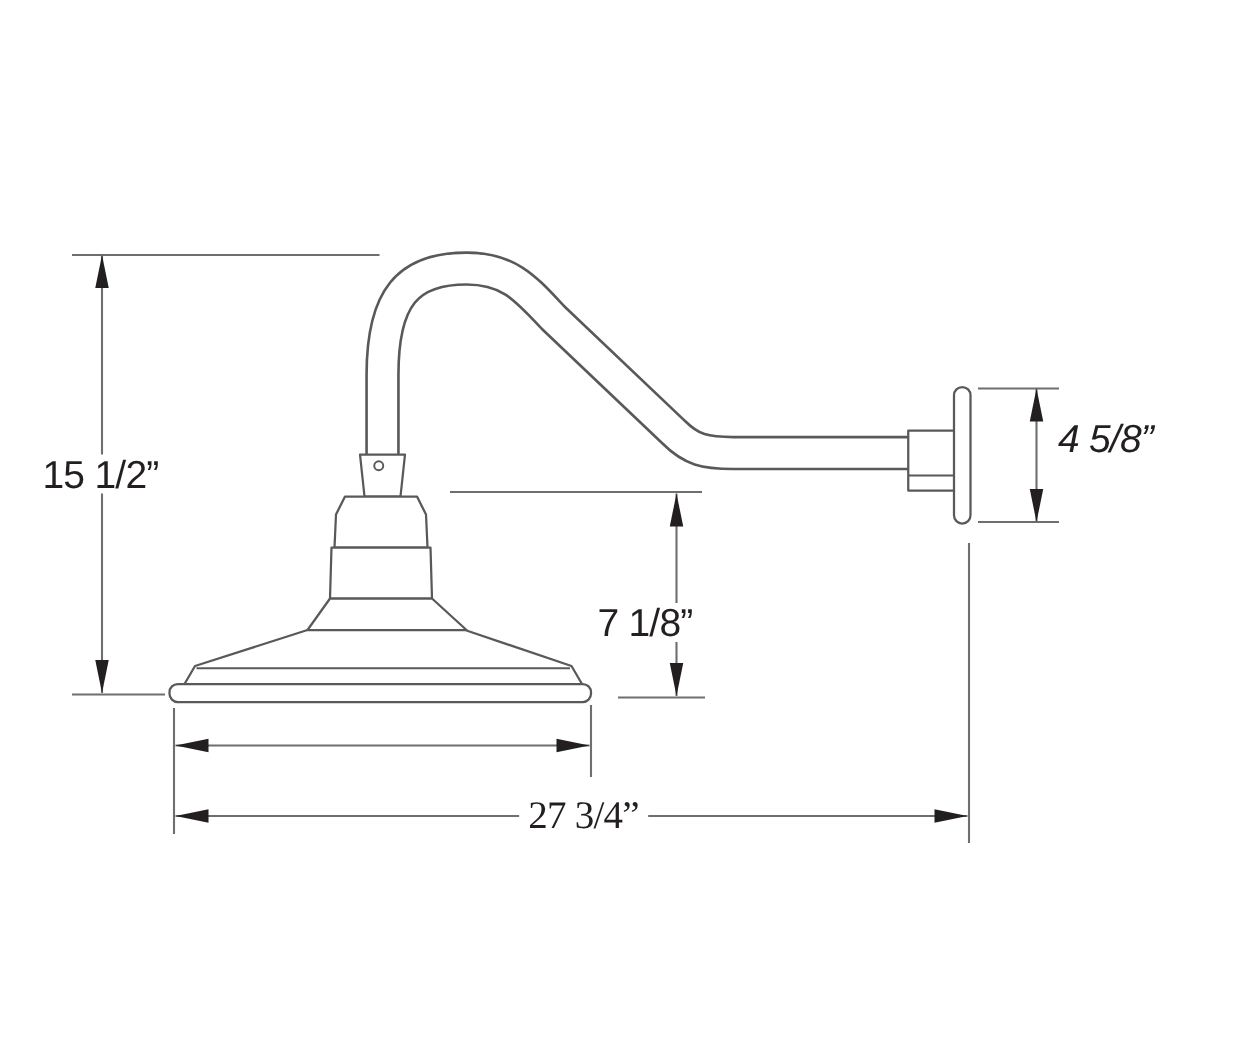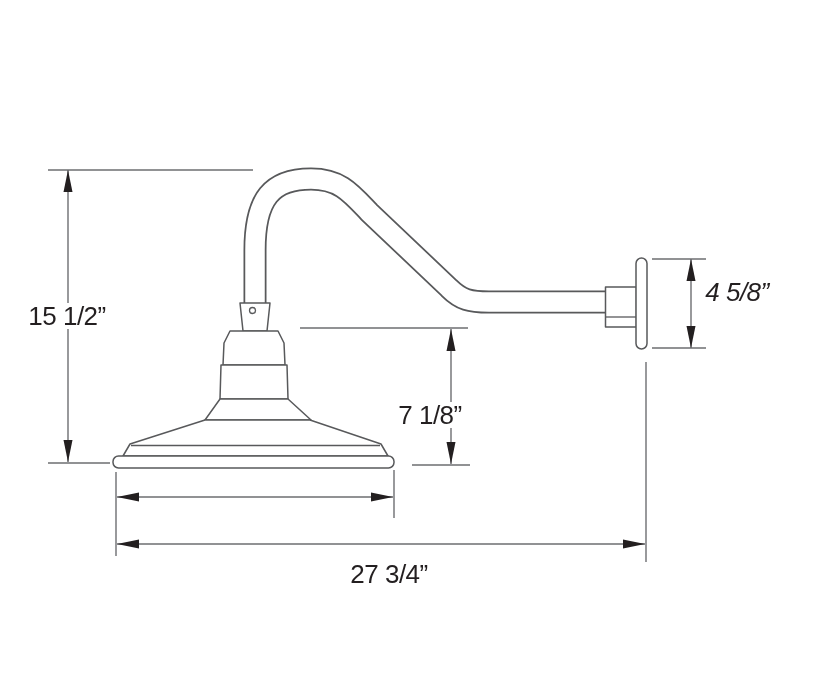--- a/index.html
+++ b/index.html
@@ -97,14 +97,14 @@
     </g>
   </svg>
 
   <div class="dim-label" style="left:67px;  top:316px;">15 1/2”</div>
 
   <div class="dim-label" style="left:430px; top:400px;margin-top:15px;">7 1/8”</div>
 
   <div class="dim-label" style="left:737px; top:292px;font-style:italic;">4 5/8”</div>
 
 
-  <div class="dim-label" style="left:389px; top:574px;">27 3/4”</div>
+  <div class="dim-label" style="left:389px; top:544px;font-family:Liberation Serif, serif;">27 3/4”</div>
 </div>
 
 </body></html>

